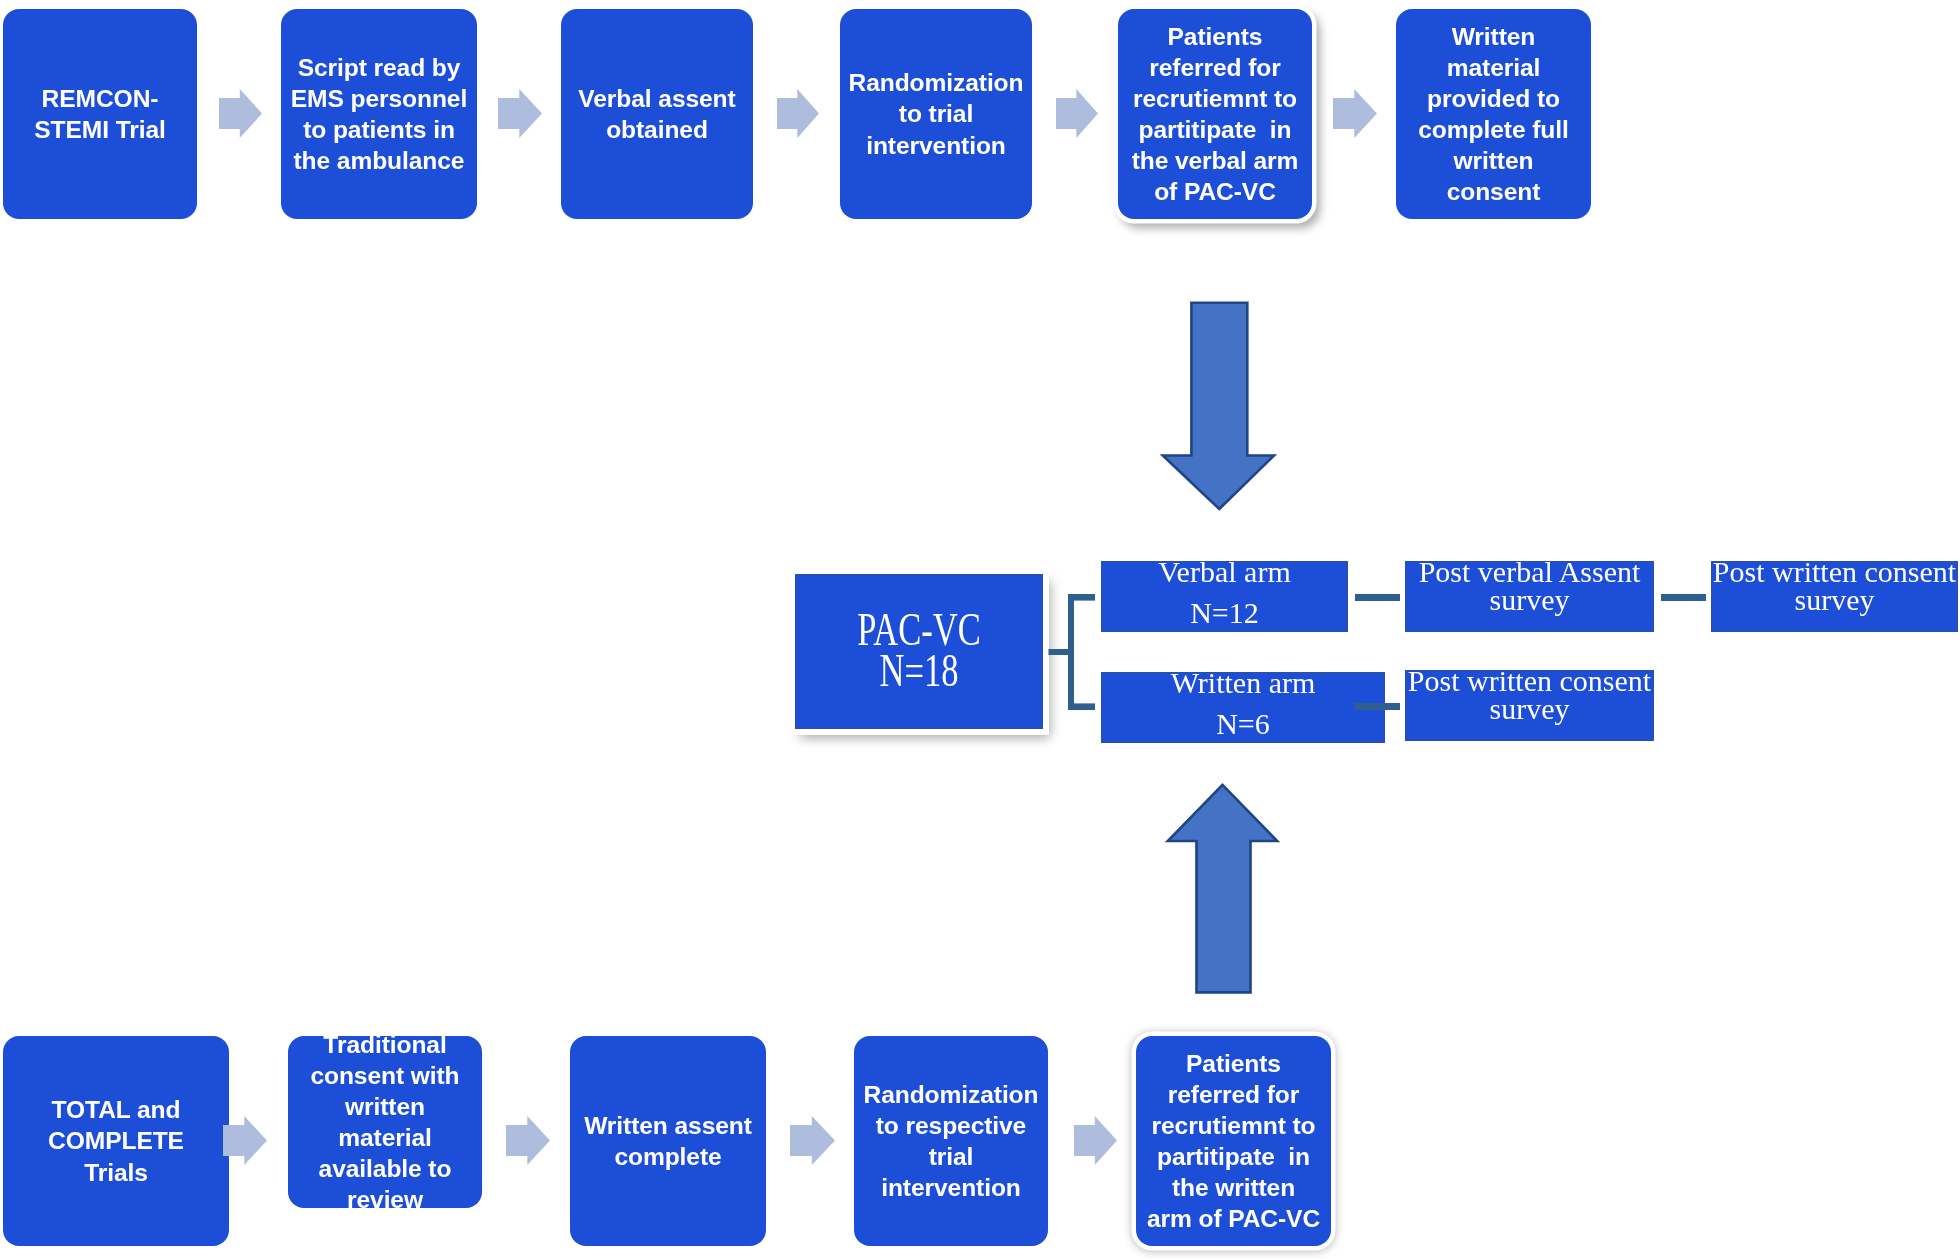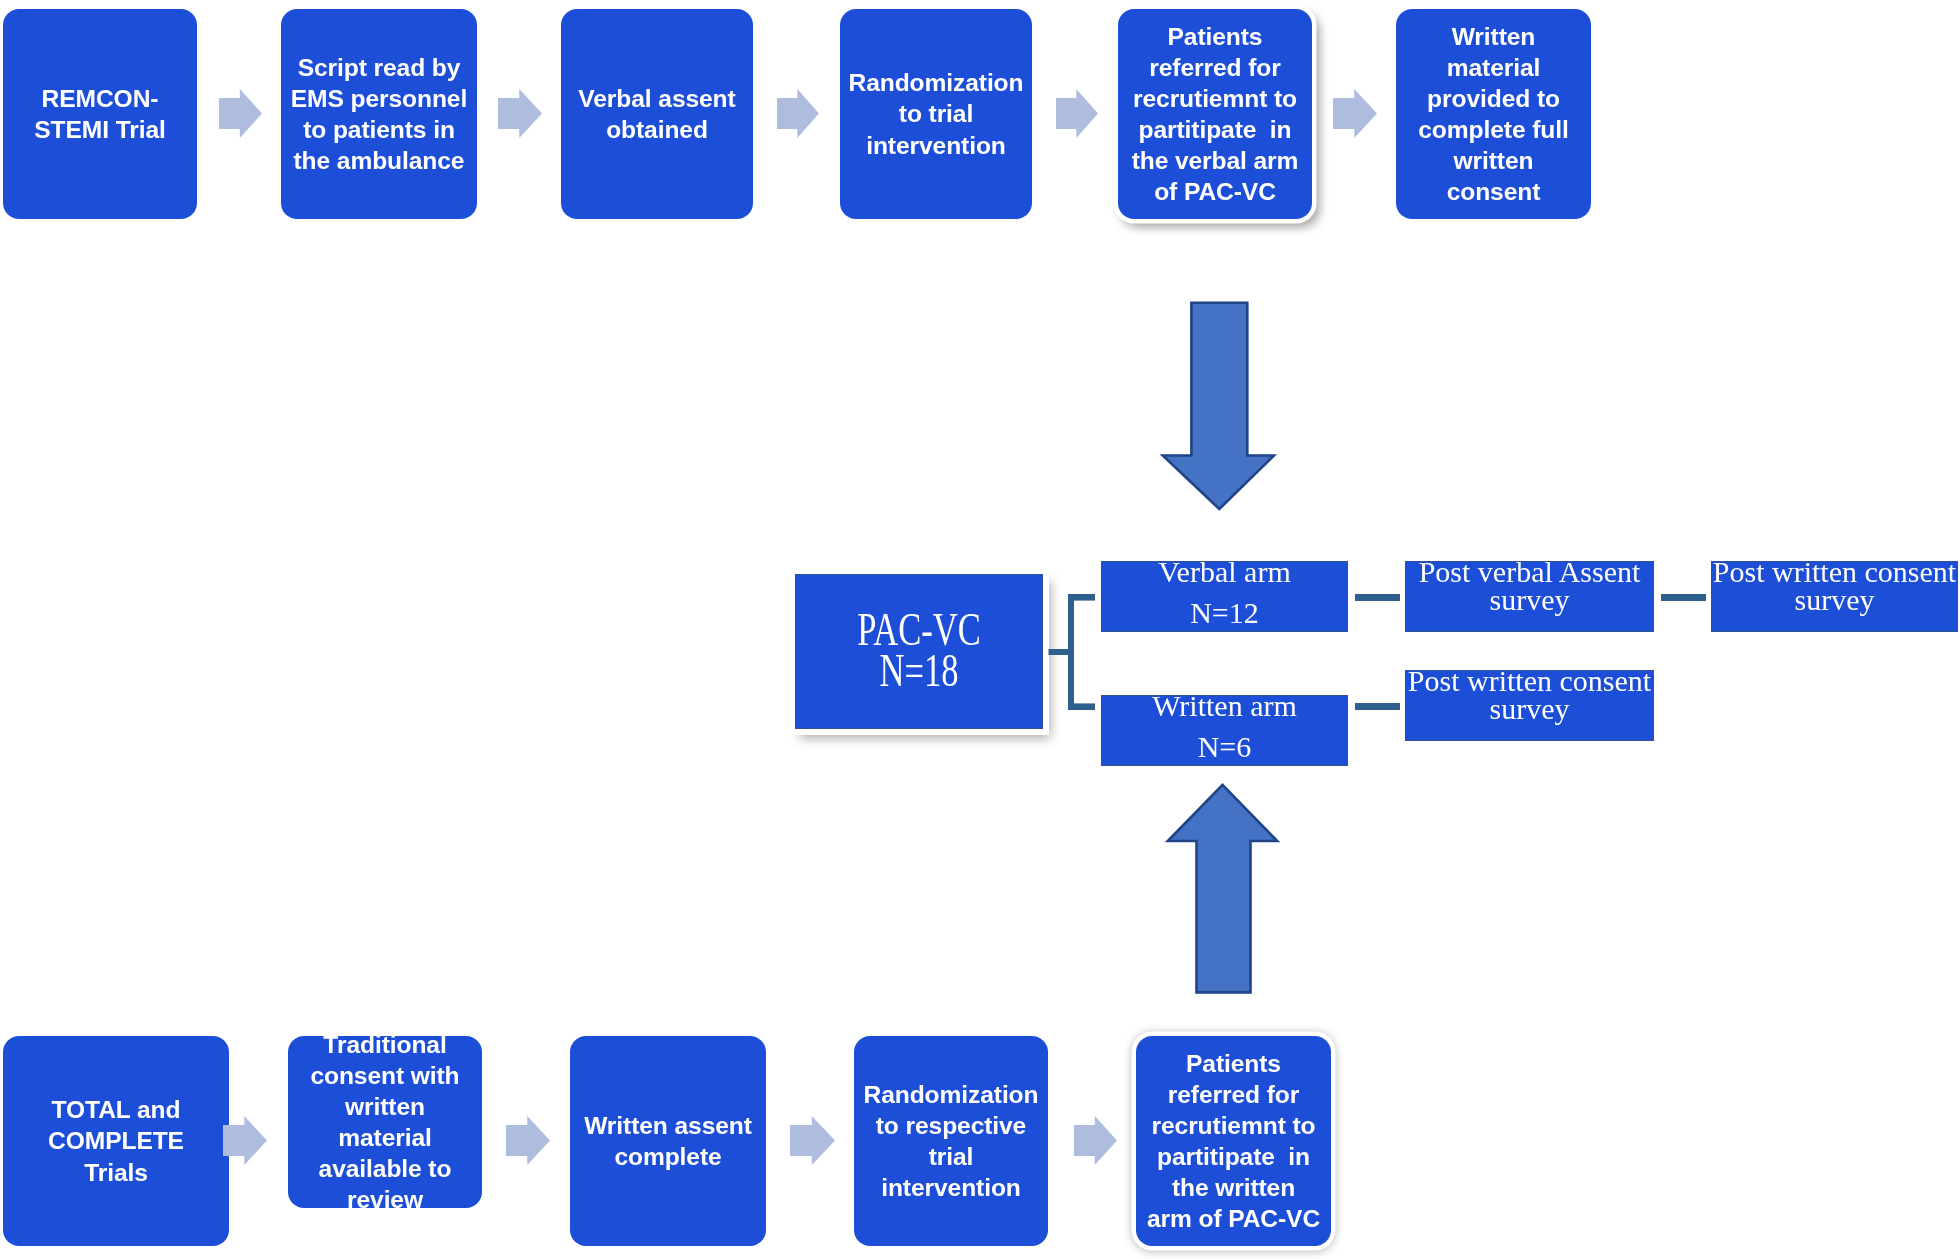--- a/index.html
+++ b/index.html
@@ -137,21 +137,21 @@
     <svg class="glyph" style="left:1046px;top:592px;width:52px;height:122px;" width="52" height="122">
         <g fill="#2F5F8F">
           <rect x="22" y="2" width="6" height="116"></rect>
           <rect x="22" y="2" width="27" height="6.6"></rect>
           <rect x="22" y="111.4" width="27" height="6.6"></rect>
           <rect x="2.5" y="57" width="22" height="6"></rect>
         </g>
       </svg>
     <div class="node sbox sbox--armcount" style="left:1101px;top:561px;width:247px;height:71px;">Verbal arm
 N=12</div>
-    <div class="node sbox sbox--armcount" style="left:1101px;top:695px;width:247px;height:71px;">Written arm
+    <div class="node sbox sbox--armcount" style="left:1101px;top:672px;width:284px;height:71px;">Written arm
 N=6</div>
     <div class="node sbox sbox--wrapped" style="left:1405px;top:561px;width:249px;height:71px;">Post verbal Assent
 survey</div>
     <div class="node sbox sbox--wrapped" style="left:1711px;top:561px;width:247px;height:71px;">Post written consent
 survey</div>
     <div class="node sbox sbox--wrapped" style="left:1405px;top:670px;width:249px;height:71px;">Post written consent
 survey</div>
     <div class="link-line" style="left:1355px;top:594px;width:45px;height:6.5px;"></div>
     <div class="link-line" style="left:1661px;top:594px;width:45px;height:6.5px;"></div>
     <div class="link-line" style="left:1355px;top:703px;width:45px;height:6.5px;"></div>

